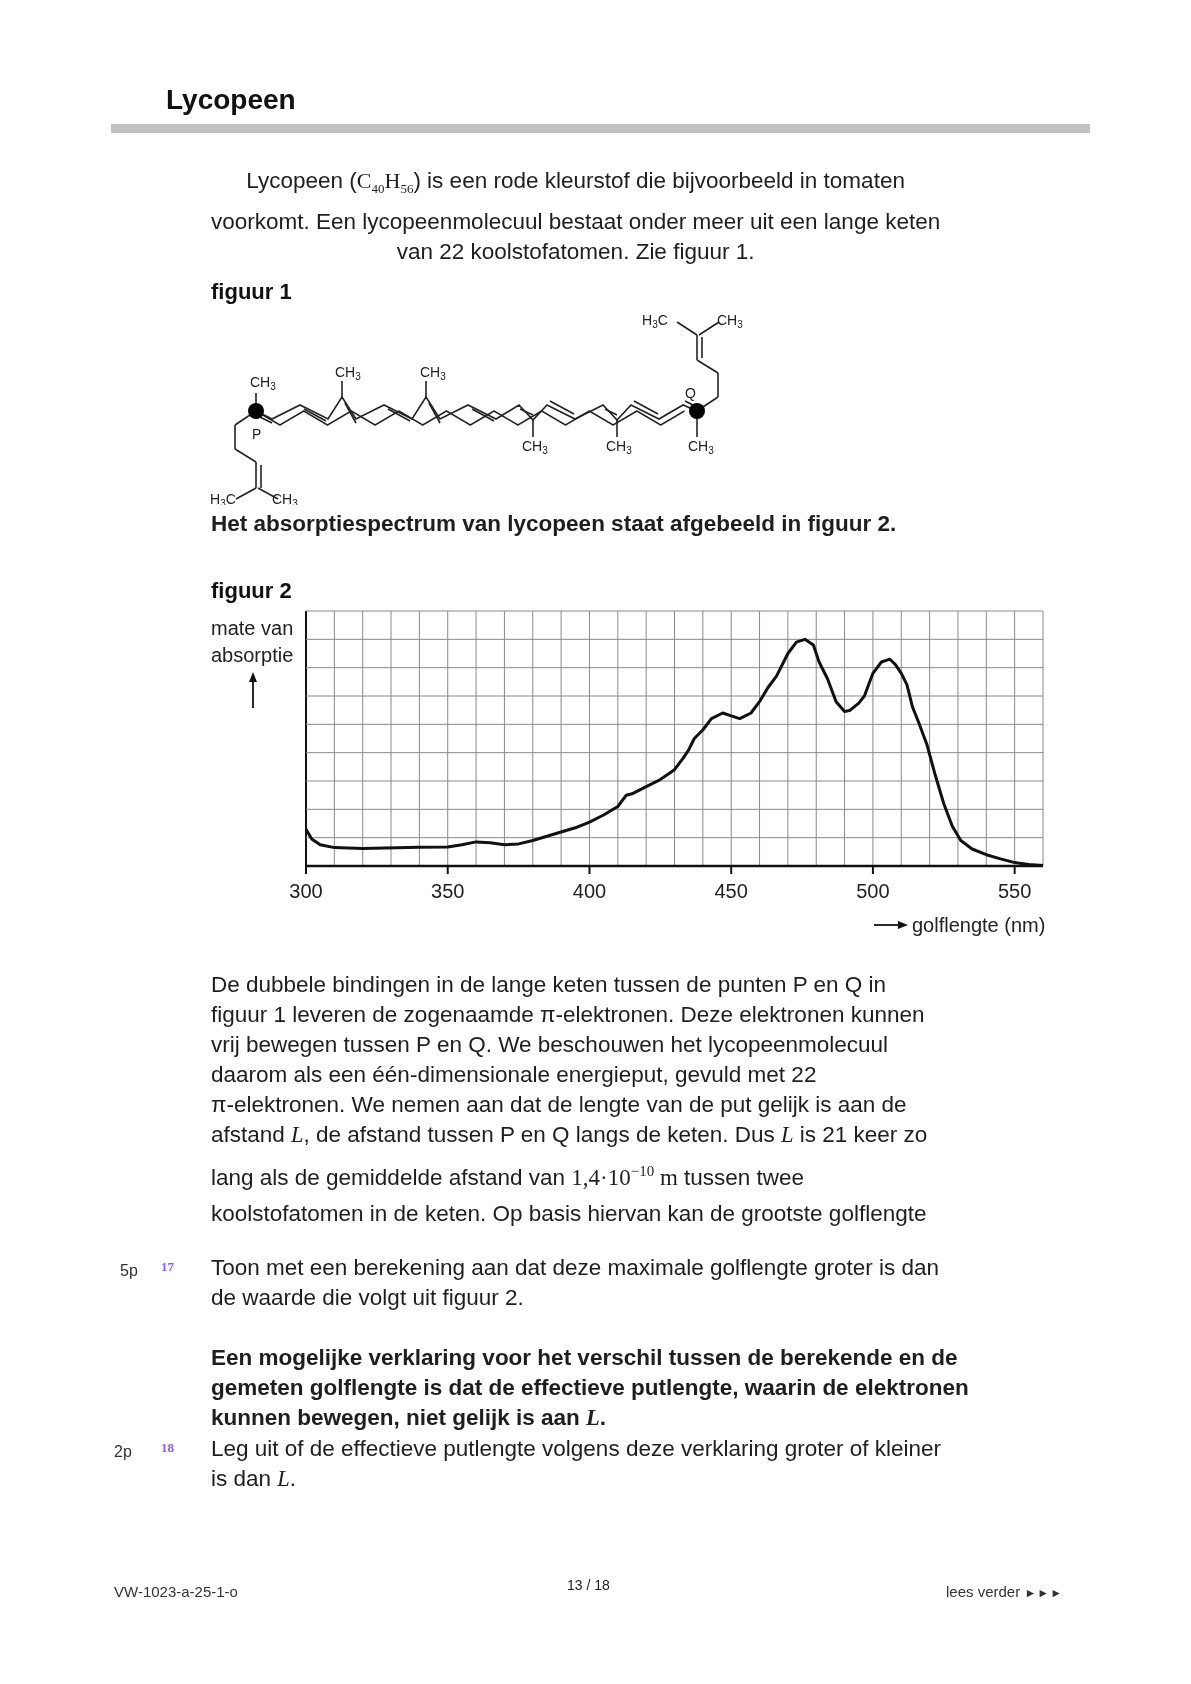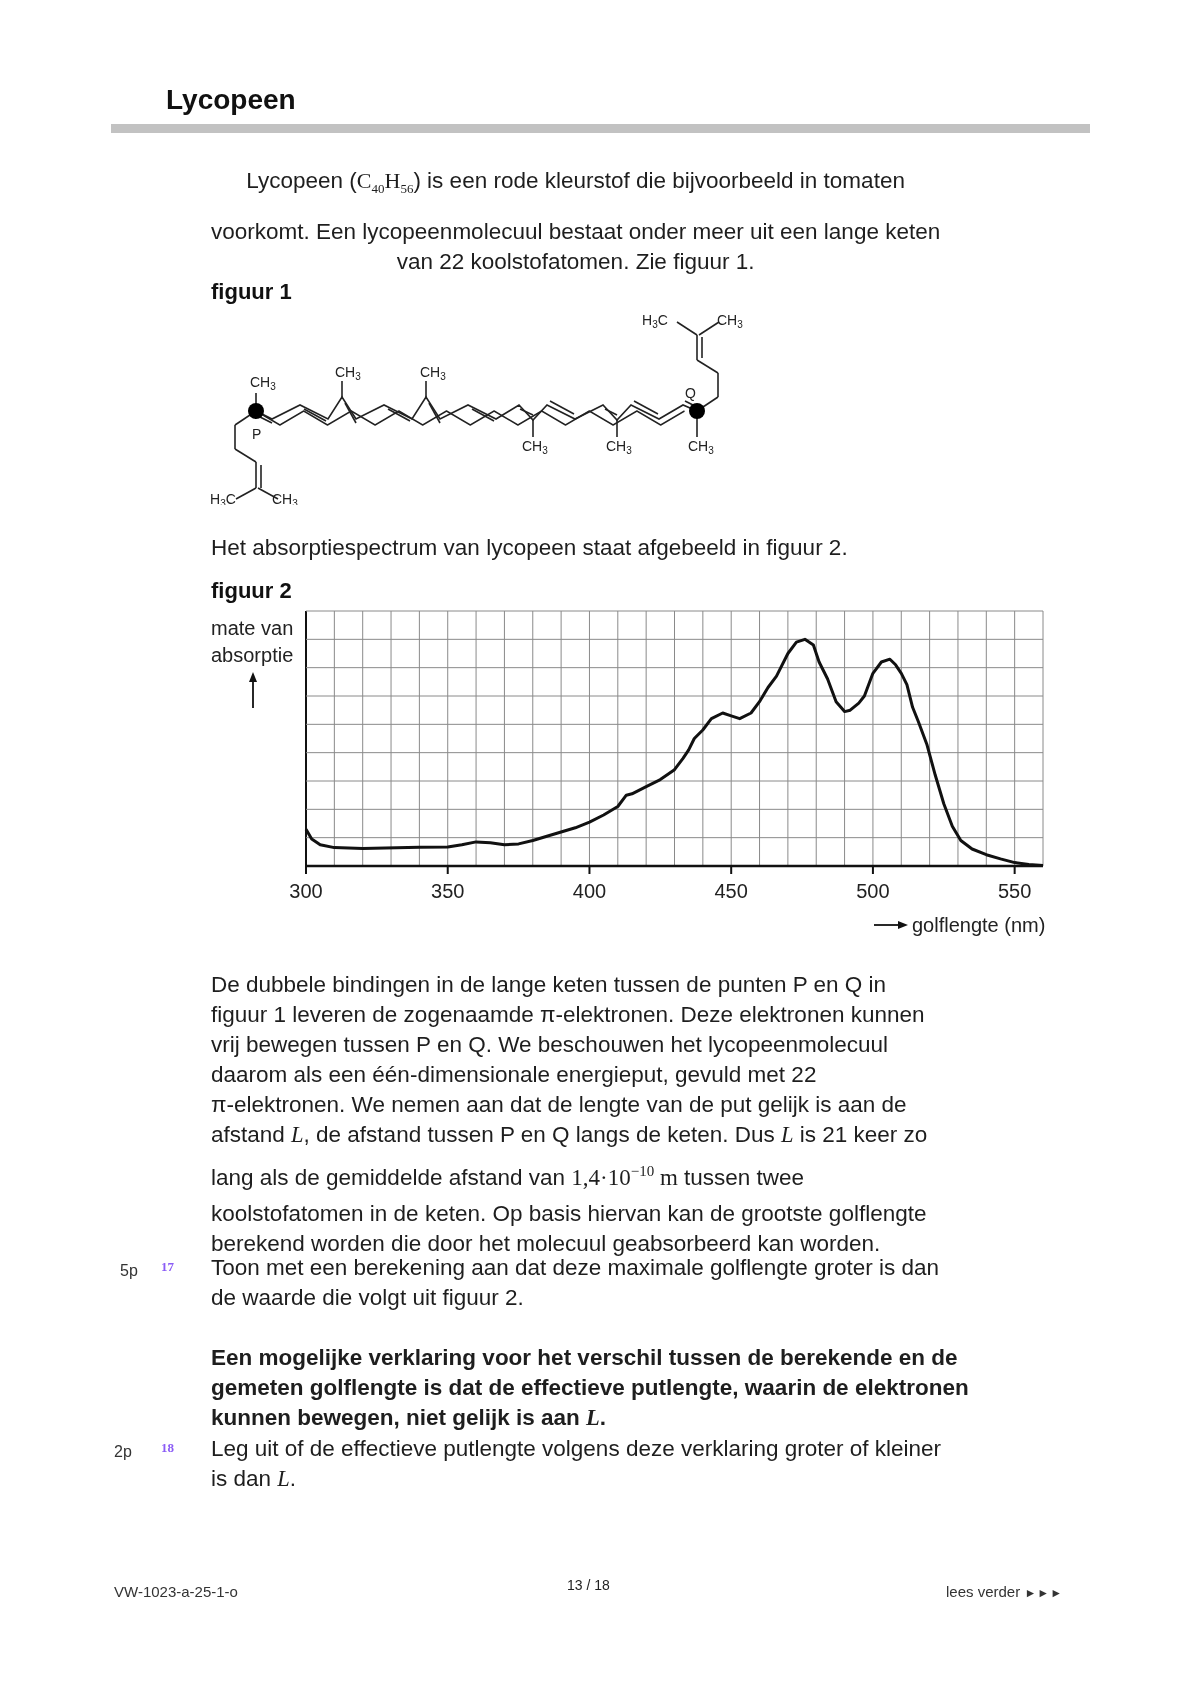--- a/index.html
+++ b/index.html
@@ -22,21 +22,21 @@
 </head>
 <body>
 
 <div class="abs title">Lycopeen</div>
 <div class="abs rule"></div>
 
 <div class="abs para" style="top:166px;text-align:center;">
   <p>
     <span>Lycopeen (</span><span class="serif" style="font-size:22px"><span>C</span><sub class="s">40</sub><span>H</span><sub class="s">56</sub></span><span>) is een rode kleurstof die bijvoorbeeld in tomaten</span>
   </p>
-  <p style="margin-top:13px">voorkomt. Een lycopeenmolecuul bestaat onder meer uit een lange keten</p>
+  <p style="margin-top:3px">voorkomt. Een lycopeenmolecuul bestaat onder meer uit een lange keten</p>
   <p>van 22 koolstofatomen. Zie figuur 1.</p>
 </div>
 
 <div class="abs fig-label" style="top:279px;">figuur 1</div>
 
 <svg class="abs" style="left:200px; top:305px;" width="560" height="200" viewBox="0 0 560 200">
   <g fill="none" stroke="#222" stroke-width="1.6" stroke-linejoin="round">
 
     <polyline points="56,106 84,120 112,106 140,120 168,106 196,120 224,106 252,120 280,106 308,120 336,106 364,120 392,106 420,120 448,106 476,120 504,106 532,120 560,106" transform="translate(0,0) scale(0.85,1) translate(10,0)"></polyline>
   </g>
@@ -101,21 +101,21 @@
     <text x="488" y="146"><tspan>CH</tspan><tspan font-size="10" dy="3">3</tspan></text>
 
     <text x="10" y="199"><tspan>H</tspan><tspan font-size="10" dy="3">3</tspan><tspan dy="-3">C</tspan></text>
     <text x="72" y="199"><tspan>CH</tspan><tspan font-size="10" dy="3">3</tspan></text>
 
     <text x="442" y="20"><tspan>H</tspan><tspan font-size="10" dy="3">3</tspan><tspan dy="-3">C</tspan></text>
     <text x="517" y="20"><tspan>CH</tspan><tspan font-size="10" dy="3">3</tspan></text>
   </g>
 </svg>
 
-<div class="abs para" style="top:533px;">
+<div class="abs para" style="top:509px;font-weight:bold;">
   <p>Het absorptiespectrum van lycopeen staat afgebeeld in figuur 2.</p>
 </div>
 <div class="abs fig-label" style="top:578px;">figuur 2</div>
 
 <svg id="chart" class="abs" style="left:200px; top:600px;" width="880" height="345">
   <g id="grid">
       <line x1="106" x2="106" y1="11" y2="266" stroke="#111" stroke-width="2"></line>
       <line x1="134.34615384615384" x2="134.34615384615384" y1="11" y2="266" stroke="#8a8a8a" stroke-width="1"></line>
       <line x1="162.69230769230768" x2="162.69230769230768" y1="11" y2="266" stroke="#8a8a8a" stroke-width="1"></line>
       <line x1="191.03846153846155" x2="191.03846153846155" y1="11" y2="266" stroke="#8a8a8a" stroke-width="1"></line>
@@ -185,21 +185,20 @@
 
 <div class="abs para" style="top:970px;">
   <p>De dubbele bindingen in de lange keten tussen de punten P en Q in</p>
   <p>figuur 1 leveren de zogenaamde π-elektronen. Deze elektronen kunnen</p>
   <p>vrij bewegen tussen P en Q. We beschouwen het lycopeenmolecuul</p>
   <p>daarom als een één-dimensionale energieput, gevuld met 22</p>
   <p>π-elektronen. We nemen aan dat de lengte van de put gelijk is aan de</p>
   <p><span>afstand </span><span class="math-i">L</span><span>, de afstand tussen P en Q langs de keten. Dus </span><span class="math-i">L</span><span> is 21 keer zo</span></p>
   <p style="margin-top:6px"><span>lang als de gemiddelde afstand van </span><span class="serif" style="font-size:23px"><span>1,4·10</span><sup style="font-size:15px">−10</sup> <span>m</span></span><span> tussen twee</span></p>
   <p style="margin-top:6px">koolstofatomen in de keten. Op basis hiervan kan de grootste golflengte</p>
-  <p>berekend worden die door het molecuul geabsorbeerd kan worden.</p>
 </div>
 
 <div class="abs qnum" style="left:120px; top:1262px;">5p</div>
 <div class="abs qno" style="left:161px; top:1259px;">17</div>
 <div class="abs para" style="top:1253px;">
   <p>Toon met een berekening aan dat deze maximale golflengte groter is dan</p>
   <p>de waarde die volgt uit figuur 2.</p>
 </div>
 
 <div class="abs para" style="top:1343px;font-weight:bold;">

